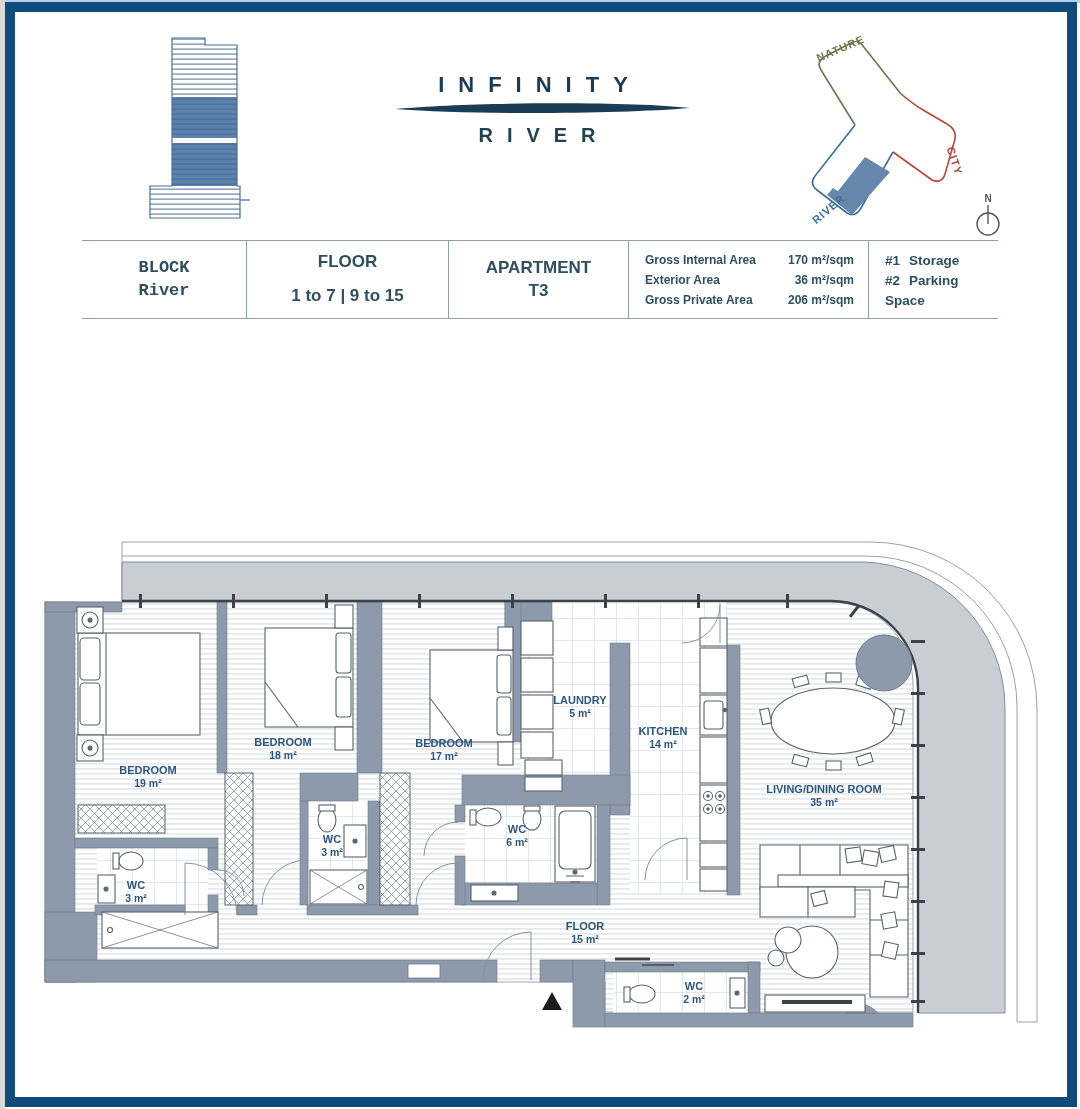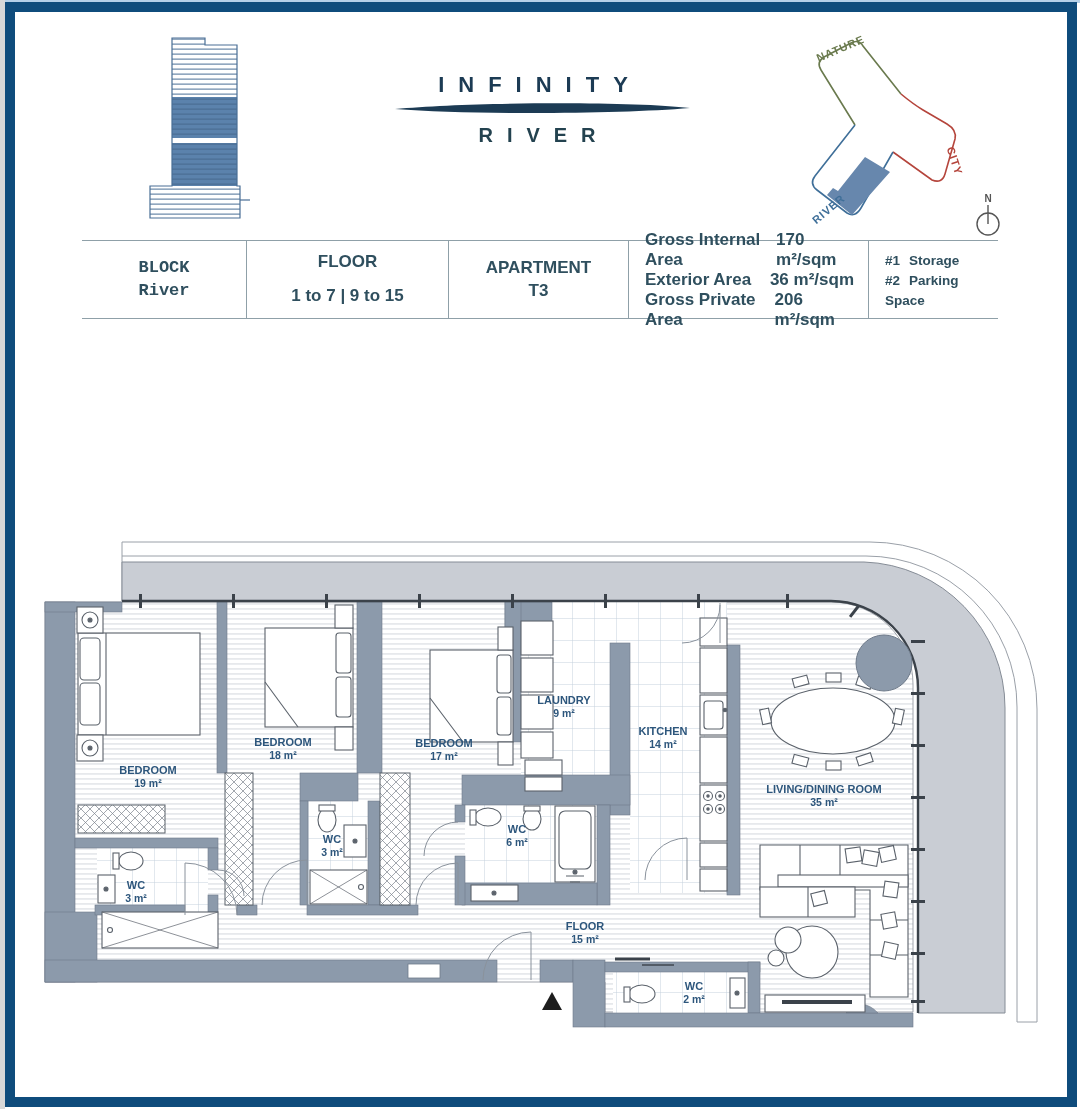--- a/index.html
+++ b/index.html
@@ -18,21 +18,21 @@
   .compass{position:absolute;left:960px;top:188px;}
 
   
   .tbl{position:absolute;left:82px;top:240px;width:916px;height:77px;
        border-top:1.5px solid #8fa0a8;border-bottom:1.5px solid #8fa0a8;display:flex;}
   .col{box-sizing:border-box;height:100%;display:flex;flex-direction:column;justify-content:center;}
   .col+.col{border-left:1px solid #8fa0a8;}
   .c1{width:164px;font-family:Liberation Mono, monospace;}.c2{width:202px;gap:11px;}.c3{width:180px;}.c4{width:240px;}.c5{width:130px;justify-content:flex-start;padding-top:10px;}
   .hd{font-size:17px;font-weight:700;text-align:center;line-height:22px;}
   .vl{font-size:17px;font-weight:600;text-align:center;line-height:24px;}
-  .arow{display:flex;justify-content:space-between;font-size:17px;font-weight:600;line-height:20px;padding:0 14px 0 16px;}
+  .arow{display:flex;justify-content:space-between;font-size:12px;font-weight:600;line-height:20px;padding:0 14px 0 16px;}
   .erow{font-size:13.5px;font-weight:600;line-height:20px;padding-left:16px;}
   .erow .tag{display:inline-block;width:24px;}
 
   
   .rl{position:absolute;transform:translate(-50%,-50%);text-align:center;color:#2d567c;
       font-size:11px;font-weight:700;line-height:12.5px;white-space:nowrap;}
   .rl .l2{display:block;font-size:10.5px;font-weight:600;}
   .plan{position:absolute;left:0;top:530px;}
 </style>
 </head>
@@ -360,22 +360,22 @@
 
   <div class="rl" style="left:148px;top:776px;">
     <span>BEDROOM</span><span class="l2">19 m²</span>
   </div>
   <div class="rl" style="left:283px;top:748px;">
     <span>BEDROOM</span><span class="l2">18 m²</span>
   </div>
   <div class="rl" style="left:444px;top:749px;">
     <span>BEDROOM</span><span class="l2">17 m²</span>
   </div>
-  <div class="rl" style="left:564px;top:706px;">
-    <span>LAUNDRY</span><span class="l2">9 m²</span>
+  <div class="rl" style="left:580px;top:706px;">
+    <span>LAUNDRY</span><span class="l2">5 m²</span>
   </div>
   <div class="rl" style="left:663px;top:737px;">
     <span>KITCHEN</span><span class="l2">14 m²</span>
   </div>
   <div class="rl" style="left:136px;top:891px;">
     <span>WC</span><span class="l2">3 m²</span>
   </div>
   <div class="rl" style="left:332px;top:845px;">
     <span>WC</span><span class="l2">3 m²</span>
   </div>

